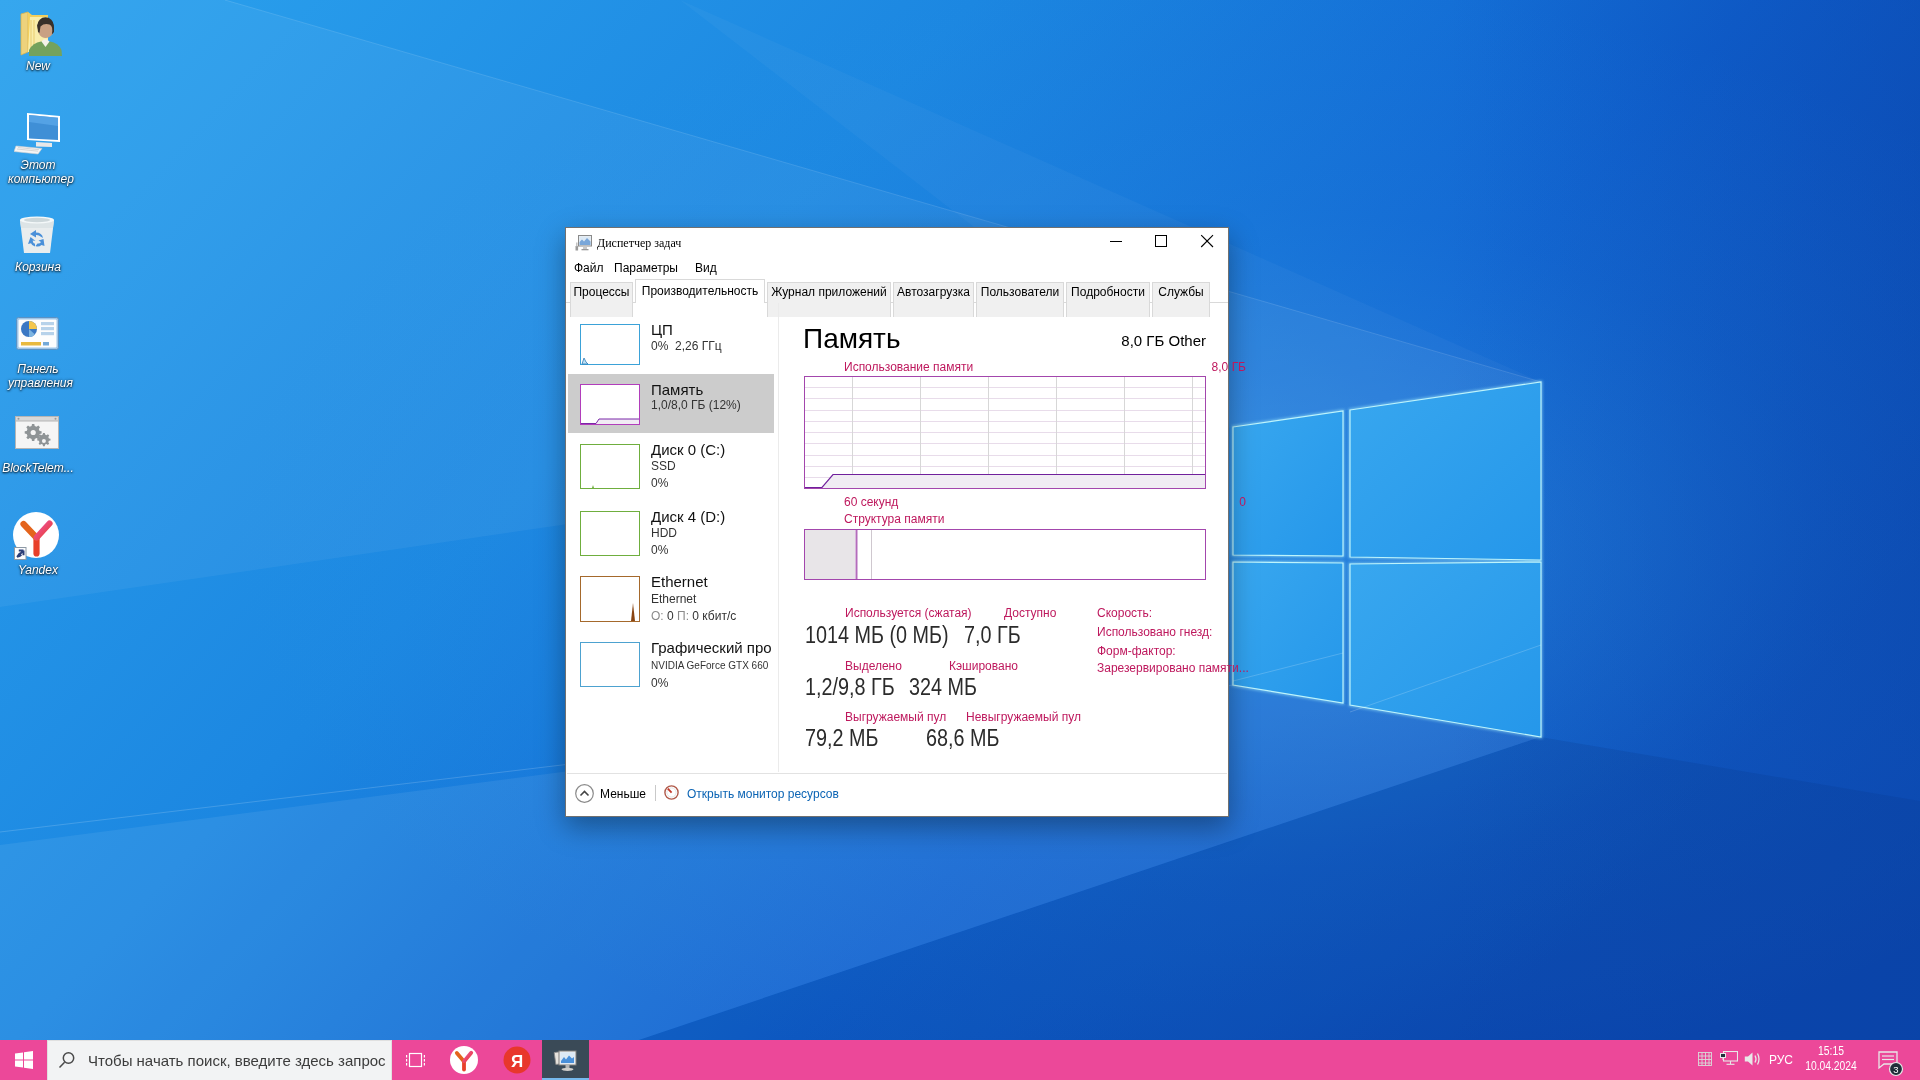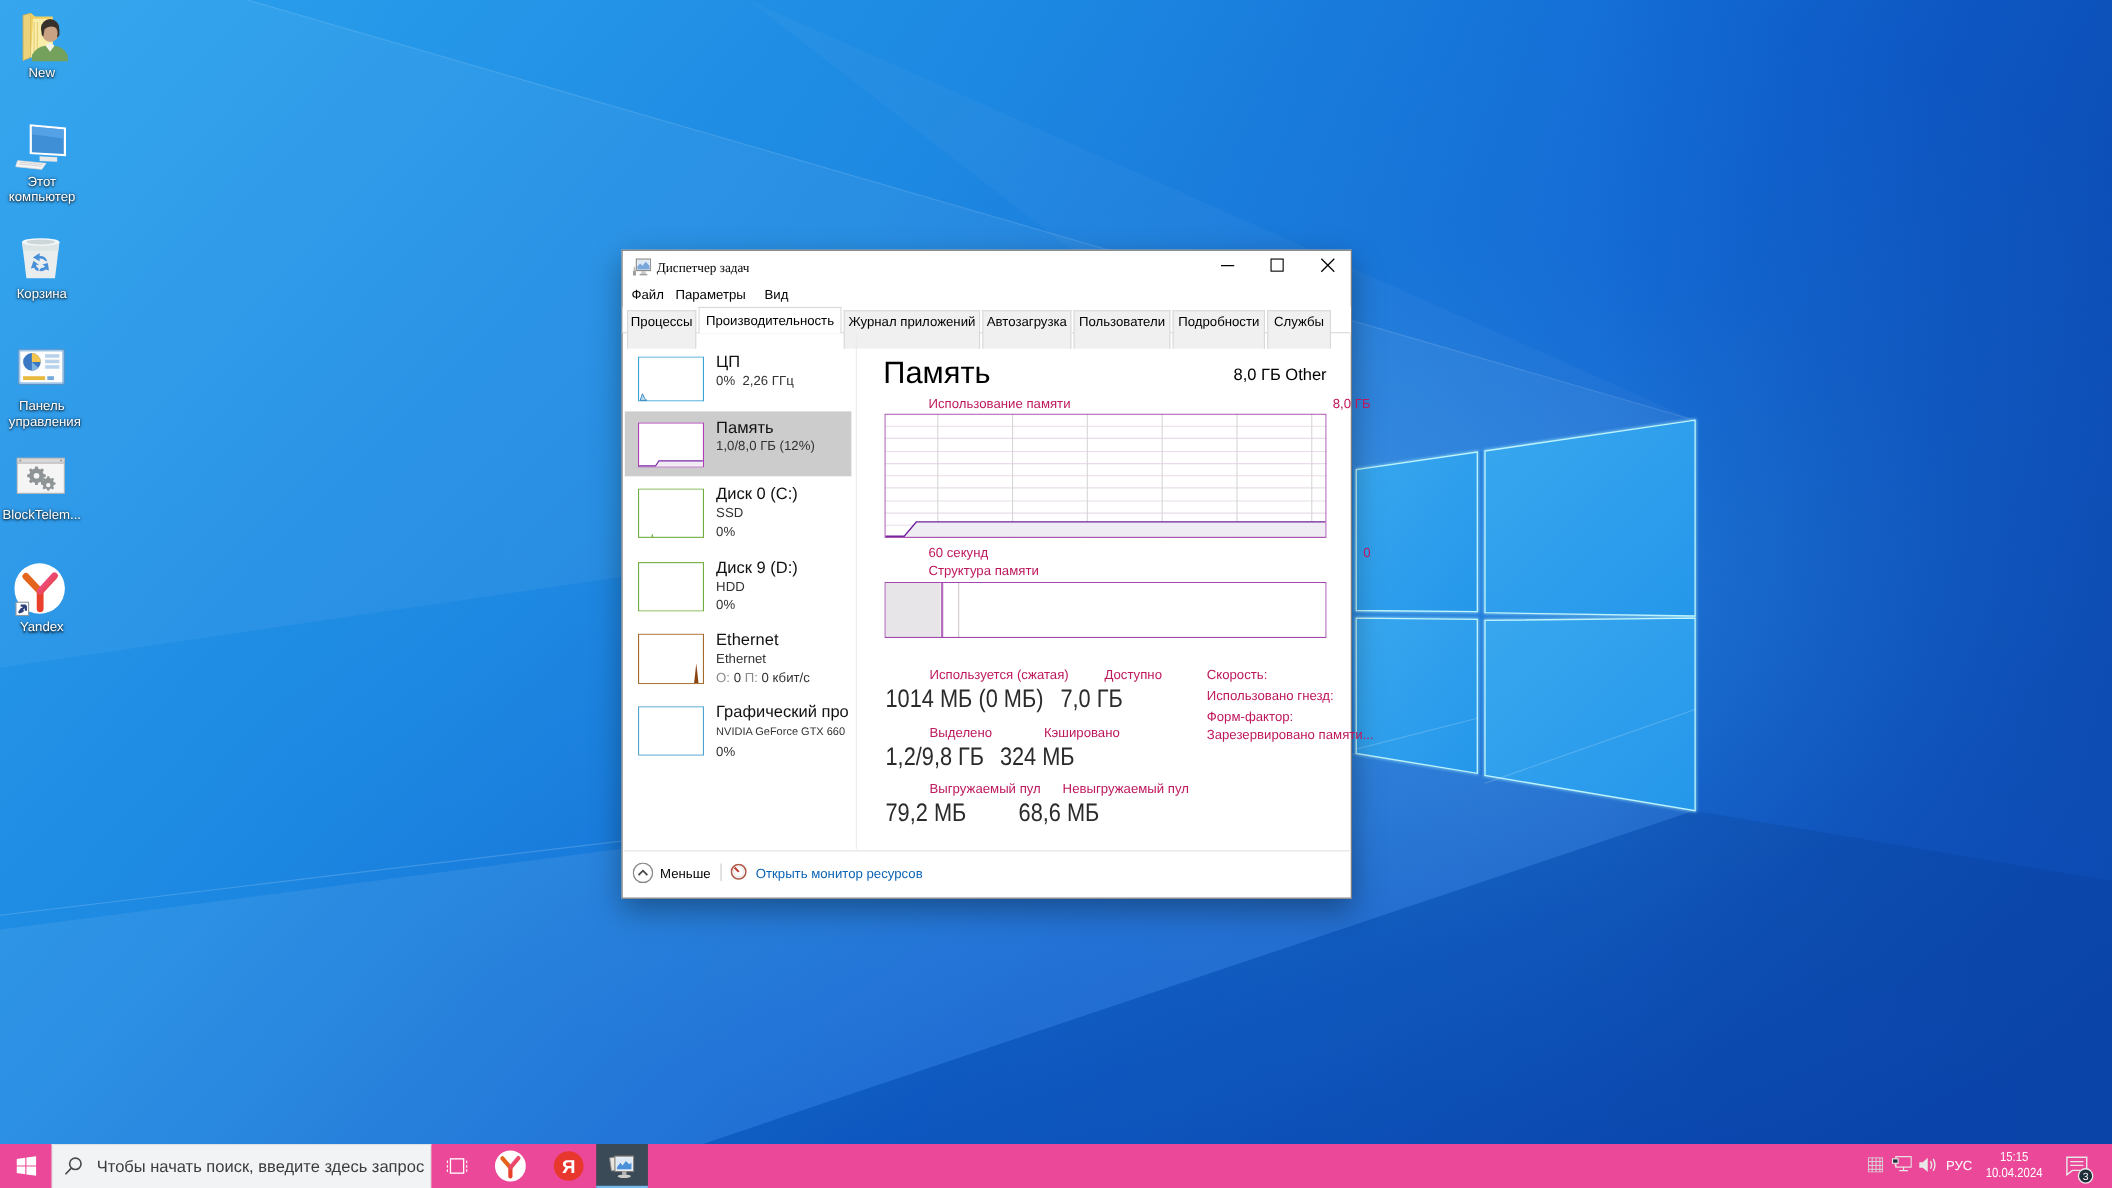--- a/index.html
+++ b/index.html
@@ -6,21 +6,21 @@
   html,body { width:1920px; height:1080px; overflow:hidden; }
   body { font-family:"Liberation Sans", sans-serif; position:relative; }
   #stage { position:absolute; left:0; top:0; width:1920px; height:1080px; overflow:hidden; }
   .abs { position:absolute; }
   .tab { height:35px; line-height:19px; text-align:center; background:#f0f0f0; border:1px solid #d9d9d9; border-bottom:none; font-size:12px; white-space:nowrap; overflow:hidden; }
   .tab.sel { height:24px; line-height:22px; background:#fff; border:1px solid #d9d9d9; border-bottom:none; z-index:2; }
   .sbt { font-size:15px; color:#111; white-space:nowrap; }
   .sbs { font-size:12px; color:#333; white-space:nowrap; }
   .lbl { font-size:12px; color:#be185d; white-space:nowrap;margin-left:40px; }
   .val { font-size:23px; color:#2b2b2b; white-space:nowrap; transform:scaleX(0.86); transform-origin:left top; }
-  .dlab { font-size:12px; color:#fff; text-shadow:0 1px 2px rgba(0,0,0,0.85), 0 0 3px rgba(0,0,0,0.6); text-align:center; }
+  .dlab { font-size:12px; color:#fff; text-shadow:0 1px 2px rgba(0,0,0,0.85), 0 0 3px rgba(0,0,0,0.6); text-align:center;font-style:italic; }
 </style>
 </head>
 <body>
 <div id="stage">
 
   <svg id="wall" class="abs" style="left:0;top:0" width="1920" height="1080" viewBox="0 0 1920 1080">
     <defs>
       <linearGradient id="bgg" x1="0" y1="0" x2="1" y2="0.52">
         <stop offset="0" stop-color="#2ca3ee"></stop>
         <stop offset="0.40" stop-color="#1c87e1"></stop>
@@ -218,21 +218,21 @@
         <rect x="0.5" y="0.5" width="59" height="44" fill="#fff" stroke="#6fae3e"></rect>
         <path d="M12 44 L13 41 L14 44 Z" fill="#6fae3e"></path>
       </svg>
       <div class="sbt abs" style="left:85px;top:213px;text-align:center;">Диск 0 (C:)</div>
       <div class="sbs abs" style="left:85px;top:231px;">SSD</div>
       <div class="sbs abs" style="left:85px;top:248px;">0%</div>
 
       <svg class="abs" style="left:14px;top:283px" width="60" height="45" viewBox="0 0 60 45">
         <rect x="0.5" y="0.5" width="59" height="44" fill="#fff" stroke="#6fae3e"></rect>
       </svg>
-      <div class="sbt abs" style="left:85px;top:280px;">Диск 9 (D:)</div>
+      <div class="sbt abs" style="left:85px;top:280px;">Диск 4 (D:)</div>
       <div class="sbs abs" style="left:85px;top:298px;">HDD</div>
       <div class="sbs abs" style="left:85px;top:315px;">0%</div>
 
       <svg class="abs" style="left:14px;top:348px" width="60" height="46" viewBox="0 0 60 46">
         <rect x="0.5" y="0.5" width="59" height="45" fill="#fff" stroke="#a5692c"></rect>
         <path d="M51 45 L53 27 L55 45 Z" fill="#8a4513"></path>
       </svg>
       <div class="sbt abs" style="left:85px;top:345px;">Ethernet</div>
       <div class="sbs abs" style="left:85px;top:364px;">Ethernet</div>
       <div class="sbs abs" style="left:85px;top:381px;"><span style="color:#8a8a8a">О:</span> 0 <span style="color:#8a8a8a">П:</span> 0 кбит/с</div>

